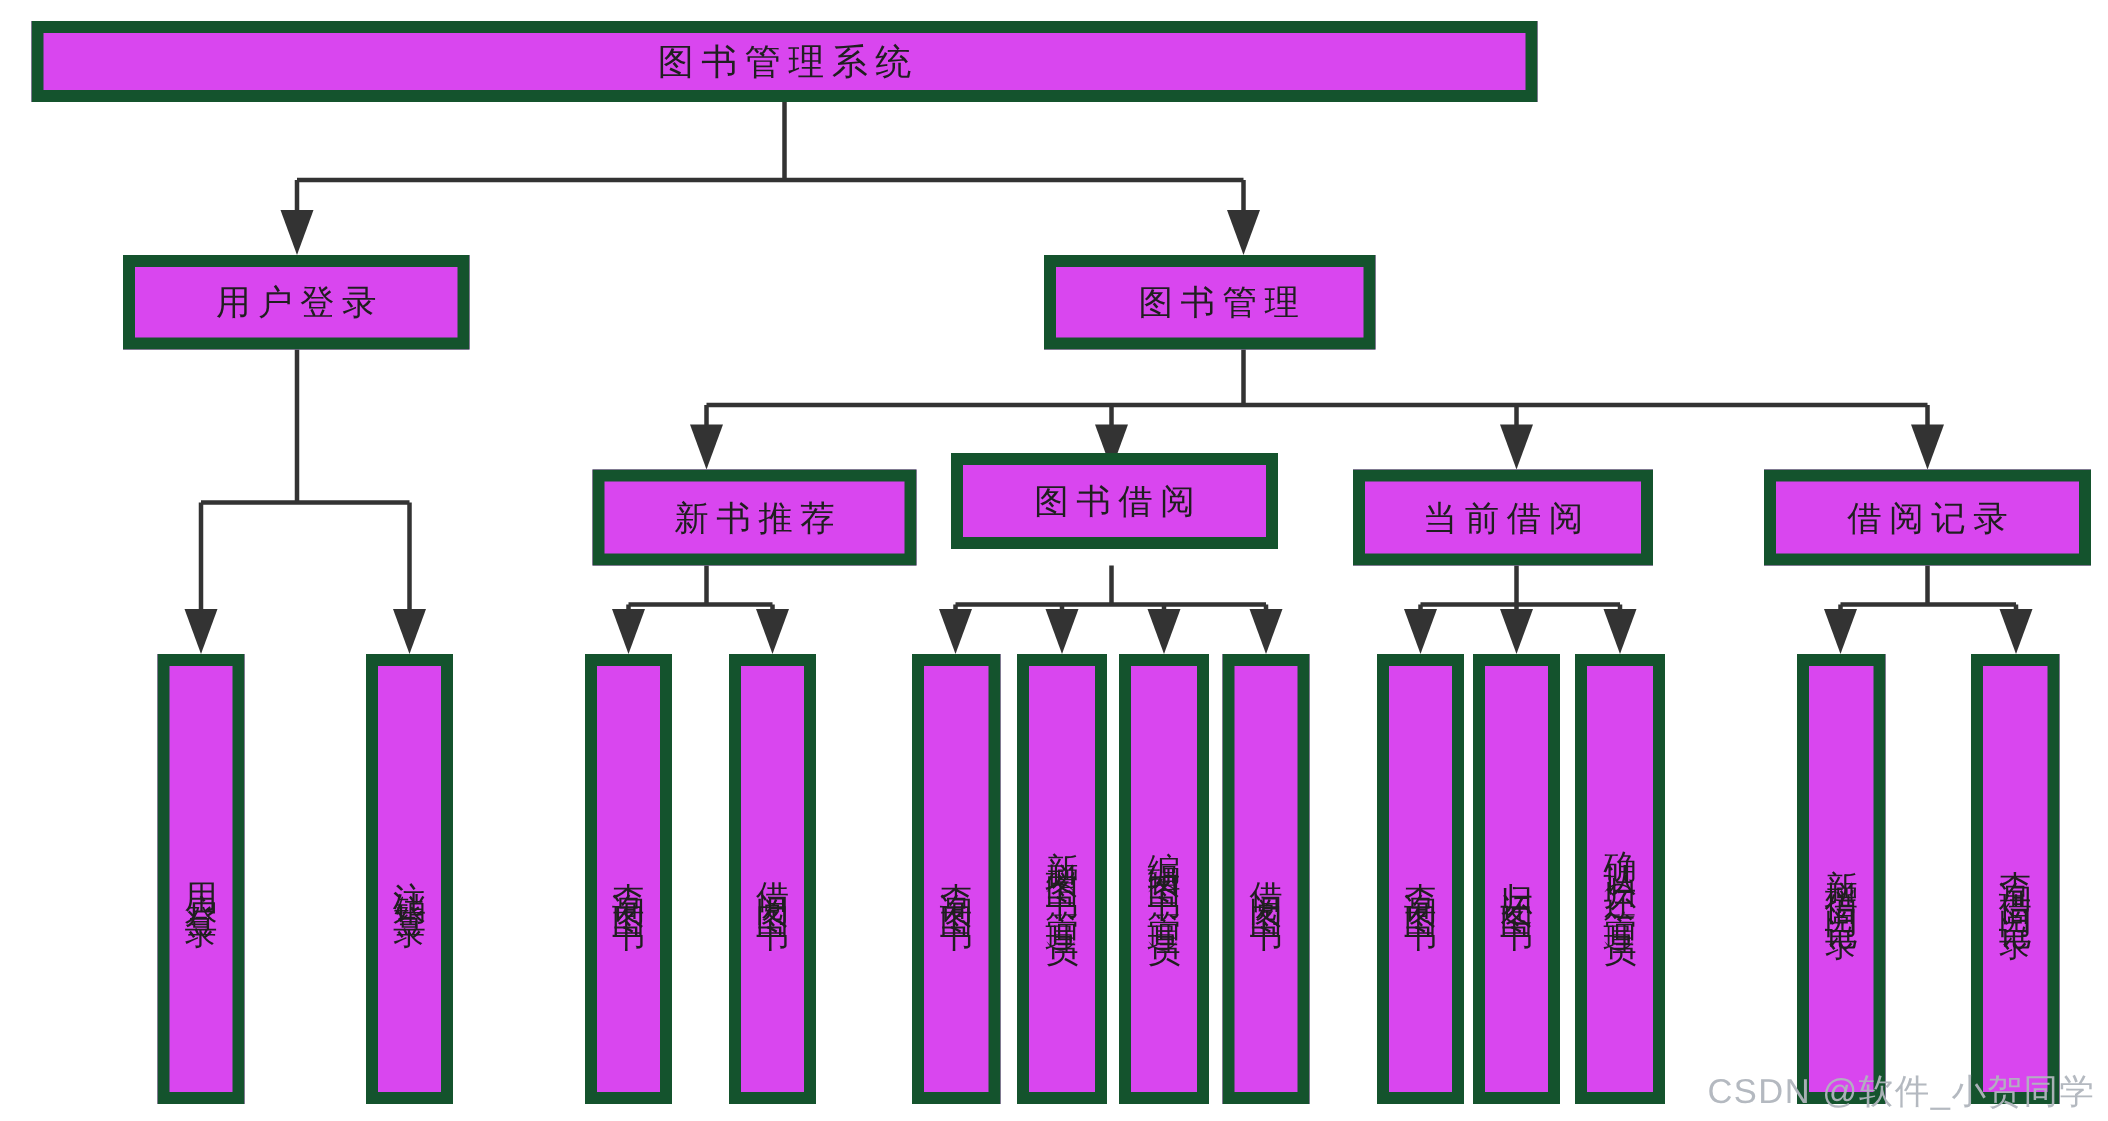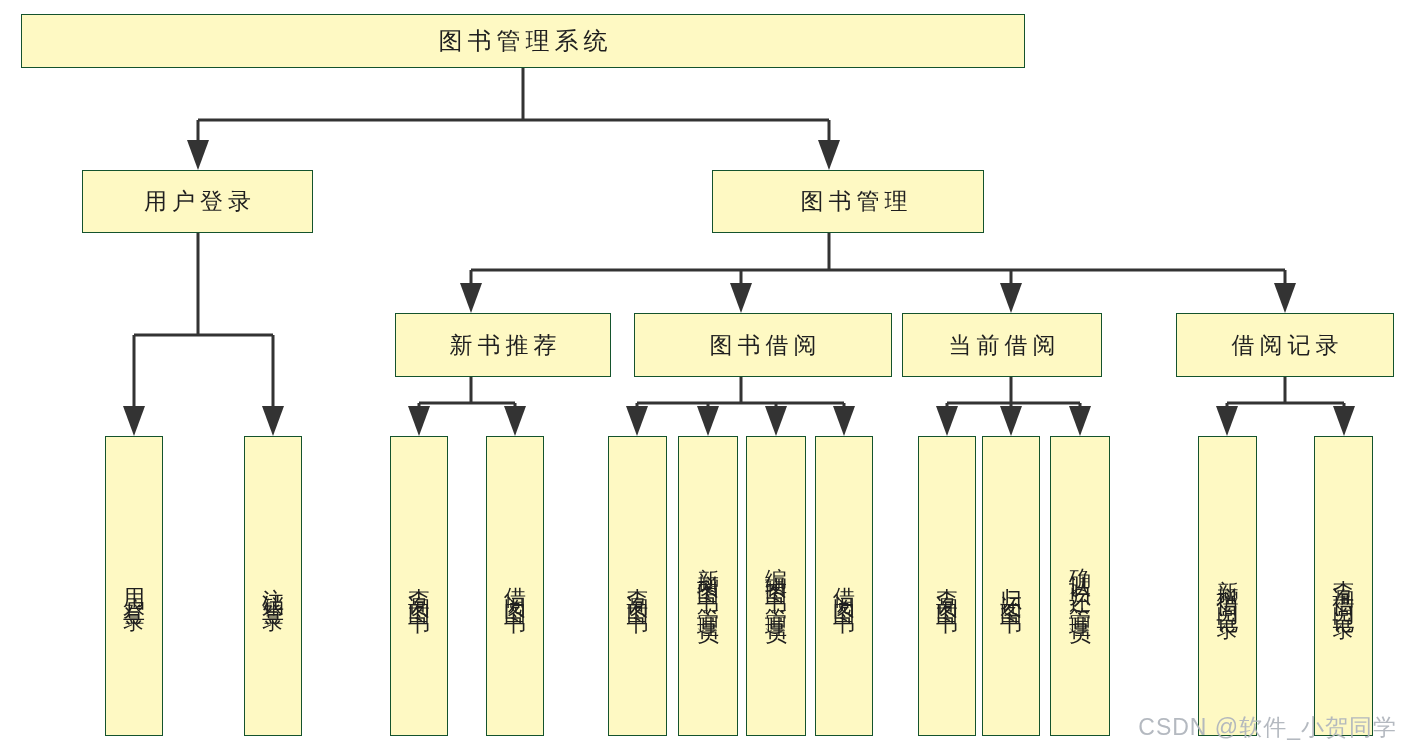--- a/index.html
+++ b/index.html
@@ -18,22 +18,22 @@
   }
   .wires {
     position: absolute;
     left: 0;
     top: 0;
     z-index: 0;
   }
   .node {
     position: absolute;
     box-sizing: border-box;
-    border: 1px solid #14532d;
-    background: #fef9c3;
+    border: 8px solid #14532d;
+    background: #d946ef;
     display: flex;
     align-items: center;
     justify-content: center;
     z-index: 1;
   }
   .hnode {
     font-size: 23px;
     letter-spacing: 5px;
     text-indent: 5px;
     white-space: nowrap;
@@ -92,24 +92,24 @@
       <polygon points="1000,406 1022,406 1011,436"></polygon>
       <polygon points="1069,406 1091,406 1080,436"></polygon>
       <polygon points="1216,406 1238,406 1227,436"></polygon>
       <polygon points="1333,406 1355,406 1344,436"></polygon>
     </g>
   </svg>
 
   <div class="node hnode rootnode" style="left:21px; top:14px; width:1004px; height:54px;">图书管理系统</div>
 
   <div class="node hnode" style="left:82px; top:170px; width:231px; height:63px;">用户登录</div>
-  <div class="node hnode" style="left:712px; top:170px; width:272px; height:63px;padding-left:12px;">图书管理</div>
+  <div class="node hnode" style="left:696px; top:170px; width:221px; height:63px;padding-left:12px;">图书管理</div>
 
   <div class="node hnode" style="left:363px; top:313px; width:216px; height:64px;margin-left:32px;">新书推荐</div>
-  <div class="node hnode" style="left:634px; top:313px; width:258px; height:64px;">图书借阅</div>
+  <div class="node hnode" style="left:634px; top:302px; width:218px; height:64px;">图书借阅</div>
   <div class="node hnode" style="left:902px; top:313px; width:200px; height:64px;">当前借阅</div>
   <div class="node hnode" style="left:1176px; top:313px; width:218px; height:64px;">借阅记录</div>
 
   <div class="node leaf" style="left:105px; top:436px; width:58px; height:300px;">用户登录</div>
   <div class="node leaf" style="left:244px; top:436px; width:58px; height:300px;">注销登录</div>
 
   <div class="node leaf" style="left:390px; top:436px; width:58px; height:300px;">查询图书</div>
   <div class="node leaf" style="left:486px; top:436px; width:58px; height:300px;">借阅图书</div>
 
   <div class="node leaf" style="left:608px; top:436px; width:59px; height:300px;">查询图书</div>

